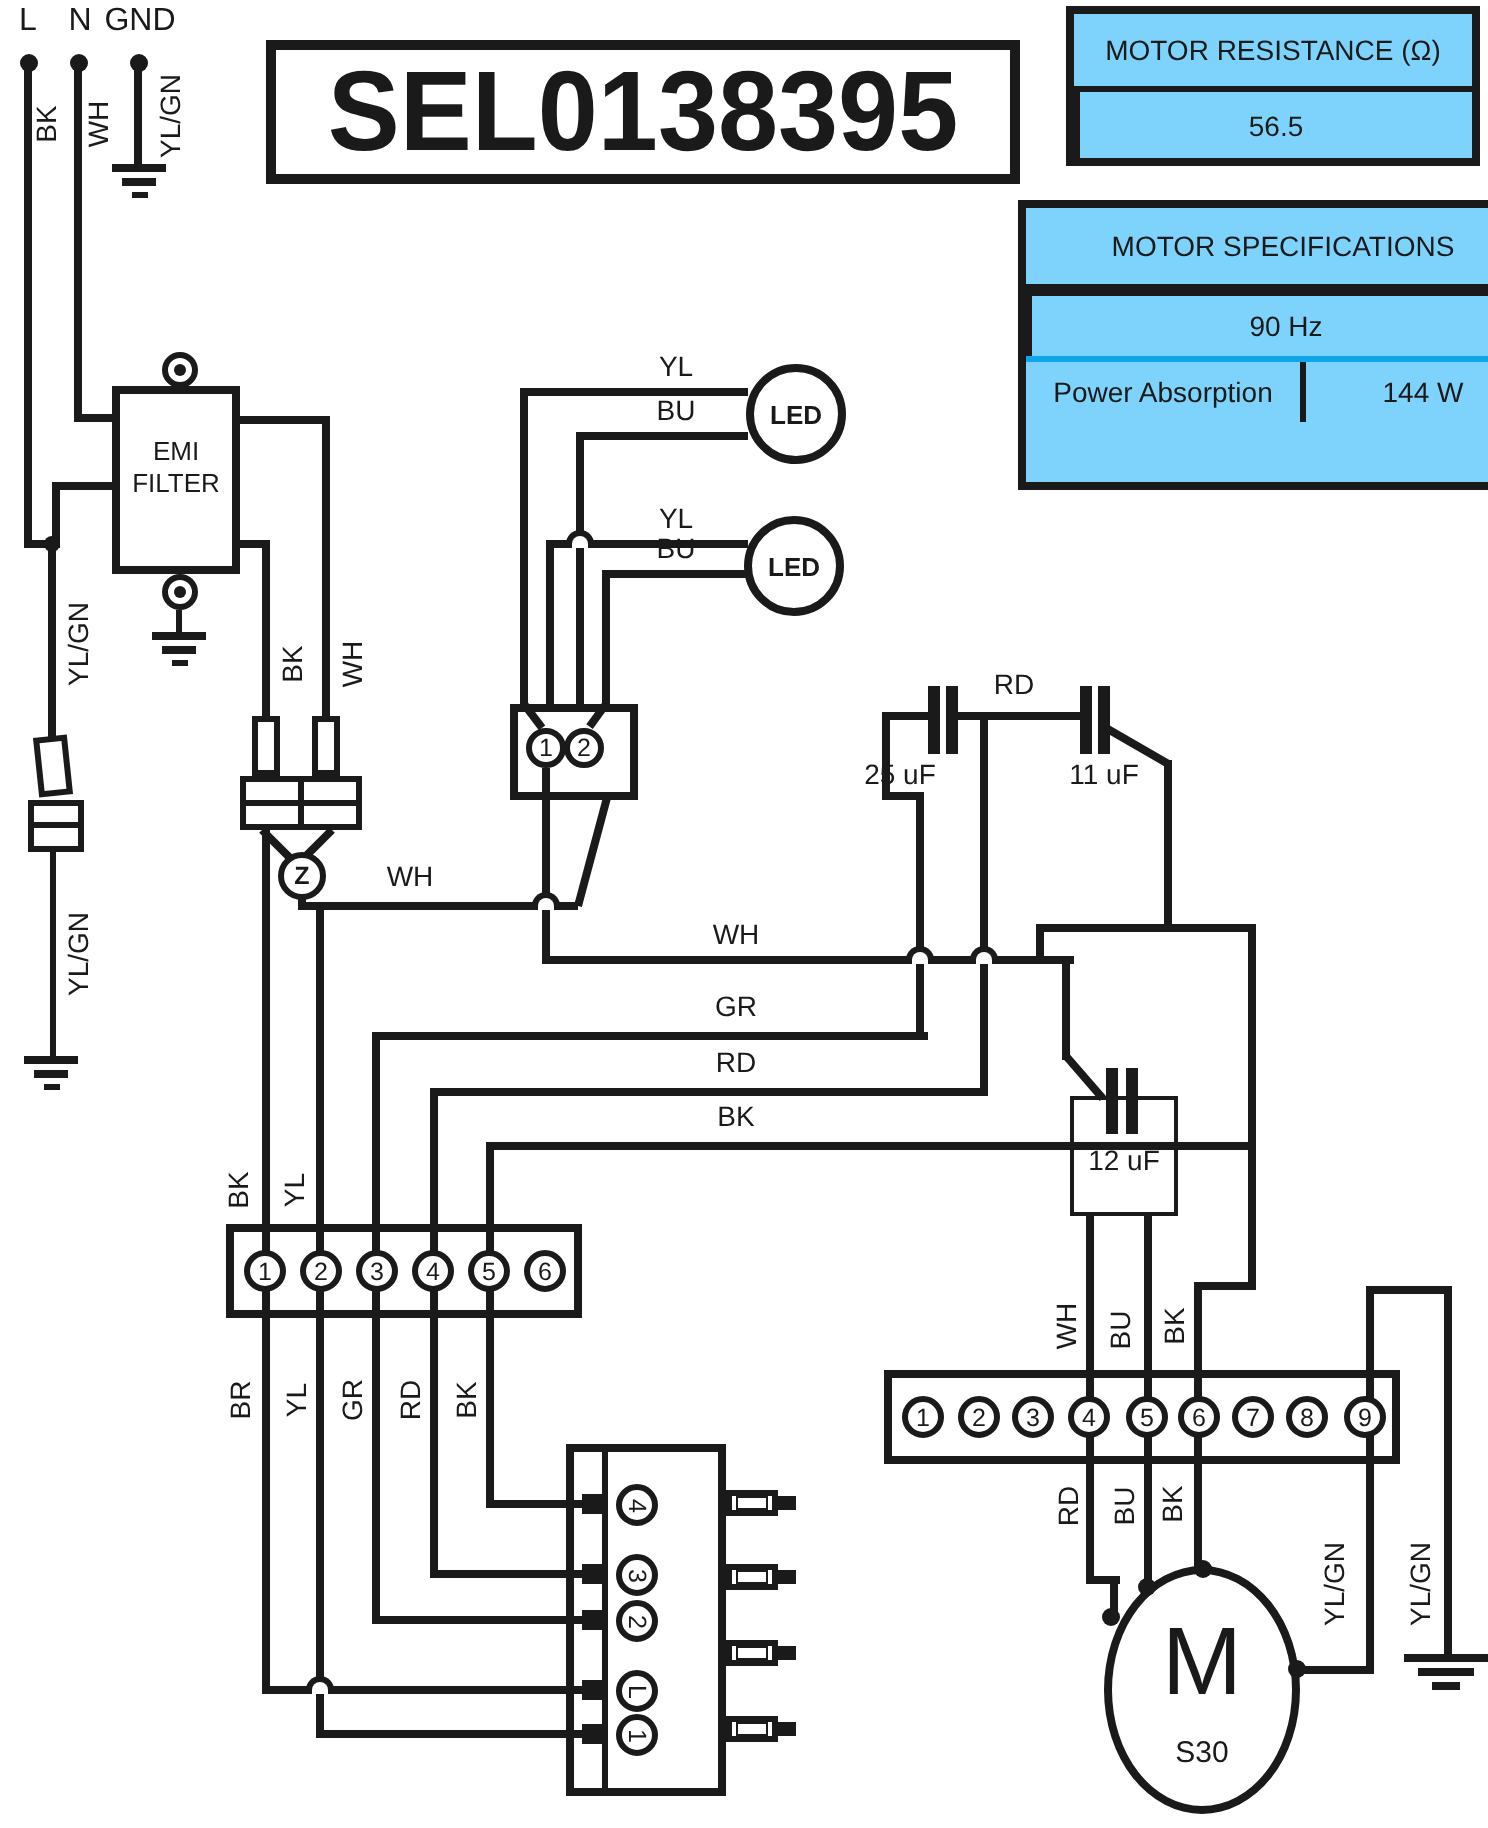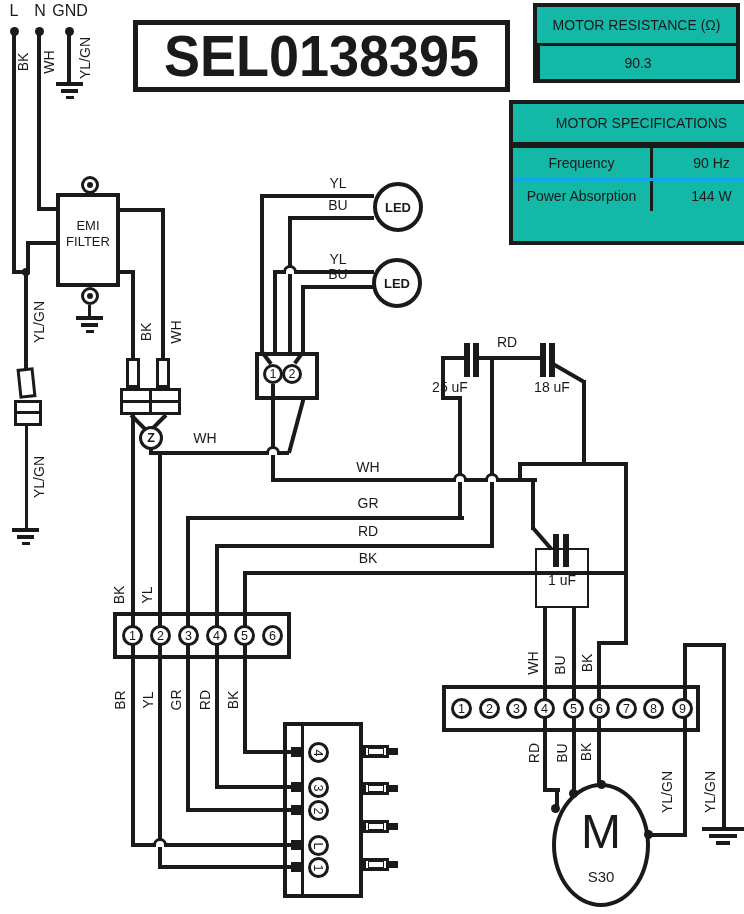--- a/index.html
+++ b/index.html
@@ -11,21 +11,21 @@
   .b3{border-width:3px}.b2{border-width:2px}
   .pin{position:absolute;background:#fff;border:3px solid #1a1a1a;border-radius:50%;box-sizing:border-box;
        display:flex;align-items:center;justify-content:center;font-size:12.5px;z-index:3}
   .dot{position:absolute;background:#1a1a1a;border-radius:50%;z-index:3}
   .hop{position:absolute;width:14px;height:9px;border:3.5px solid #1a1a1a;border-bottom:none;
        border-radius:8px 8px 0 0;background:#fff;box-sizing:border-box;z-index:4}
   .hlab{position:absolute;font-size:14px;white-space:nowrap;transform:translateX(-50%);z-index:5}
   .vlab{position:absolute;width:60px;height:18px;text-align:center;font-size:14px;white-space:nowrap;
         transform:rotate(-90deg);z-index:5}
   .rot90{display:inline-block;transform:rotate(90deg)}
-  .tbl{position:absolute;border:4px solid #1a1a1a;background:#14b8a6;box-sizing:border-box;font-size:14px;z-index:5}
+  .tbl{position:absolute;border:4px solid #1a1a1a;background:#7dd3fc;box-sizing:border-box;font-size:14px;z-index:5}
   .tbl-h{display:flex;align-items:center;justify-content:center;border-bottom:3px solid #1a1a1a}
   .tbl-row{display:flex;box-sizing:border-box}
   .tbl-c{display:flex;align-items:center;justify-content:center;box-sizing:border-box}
   .gbar{position:absolute;background:#1a1a1a;z-index:2}
   #title-box{position:absolute;left:133px;top:20px;width:377px;height:72px;border:5px solid #1a1a1a;
              box-sizing:border-box;display:flex;align-items:center;justify-content:center;z-index:5}
   #title-box span{font-size:54px;font-weight:bold;letter-spacing:0px;transform:scaleY(1.05)}
   .ctext{position:absolute;z-index:5;display:flex;align-items:center;justify-content:center;text-align:center}
 </style>
 </head>
@@ -55,28 +55,27 @@
   <div class="gbar" style="left:66px;top:96px;width:8px;height:3px"></div>
   <div class="dot" style="left:22px;top:268px;width:8px;height:8px"></div>
 
   <div id="title-box">
     <span>SEL0138395</span>
   </div>
 
   <div class="tbl" style="left:533px;top:3px;width:207px;height:80px">
     <div class="tbl-h" style="height:36px">MOTOR RESISTANCE (Ω)</div>
     <div class="tbl-row" style="height:33px">
-      <div class="tbl-c" style="flex:1;border-left:3px solid #1a1a1a">90.3</div>
+      <div class="tbl-c" style="flex:1;border-left:3px solid #1a1a1a">56.5</div>
     </div>
   </div>
 
   <div class="tbl" style="left:509px;top:100px;width:265px;height:145px">
     <div class="tbl-h" style="height:38px">MOTOR SPECIFICATIONS</div>
     <div class="tbl-row" style="height:33px;border-top:3px solid #1a1a1a">
-      <div class="tbl-c" style="width:137px">Frequency</div>
       <div class="tbl-c" style="flex:1;border-left:3px solid #1a1a1a">90 Hz</div>
     </div>
     <div class="tbl-row" style="height:33px;border-top:3px solid #0ea5e9">
       <div class="tbl-c" style="width:137px">Power Absorption</div>
       <div class="tbl-c" style="flex:1;border-left:3px solid #1a1a1a">144 W</div>
     </div>
   </div>
 
   <div class="comp" style="left:56px;top:193px;width:64px;height:94px"></div>
   <div class="ctext" style="left:56px;top:216px;width:64px;height:36px;font-size:13px;line-height:16px;word-spacing:64px">EMI FILTER</div>
@@ -166,42 +165,42 @@
   <div class="w" style="left:158px;top:453px;width:4px;height:414px"></div>
   <div class="w" style="left:186px;top:516px;width:4px;height:294px"></div>
   <div class="w" style="left:215px;top:544px;width:4px;height:243px"></div>
   <div class="w" style="left:243px;top:571px;width:4px;height:181px"></div>
 
   <div class="w" style="left:464px;top:343px;width:6px;height:34px"></div>
   <div class="w" style="left:473px;top:343px;width:6px;height:34px"></div>
   <div class="w" style="left:540px;top:343px;width:6px;height:34px"></div>
   <div class="w" style="left:549px;top:343px;width:6px;height:34px"></div>
   <div class="hlab" style="left:450px;top:379px">25 uF</div>
-  <div class="hlab" style="left:552px;top:379px">18 uF</div>
+  <div class="hlab" style="left:552px;top:379px">11 uF</div>
   <div class="hlab" style="left:507px;top:334px">RD</div>
   <div class="w" style="left:479px;top:356px;width:61px;height:4px"></div>
   <div class="w" style="left:441px;top:356px;width:23px;height:4px"></div>
   <div class="w" style="left:441px;top:356px;width:4px;height:44px"></div>
   <div class="w" style="left:441px;top:396px;width:21px;height:4px"></div>
   <div class="w" style="left:458px;top:396px;width:4px;height:124px"></div>
   <div class="w" style="left:490px;top:356px;width:4px;height:192px"></div>
   <div class="diag" style="left:553px;top:362px;width:36px;transform:rotate(30deg)"></div>
   <div class="w" style="left:582px;top:380px;width:4px;height:84px"></div>
   <div class="w" style="left:518px;top:462px;width:110px;height:4px"></div>
   <div class="w" style="left:518px;top:462px;width:4px;height:20px"></div>
   <div class="w" style="left:624px;top:464px;width:4px;height:181px"></div>
   <div class="w" style="left:597px;top:641px;width:31px;height:4px"></div>
   <div class="w" style="left:597px;top:641px;width:4px;height:144px"></div>
 
   <div class="w" style="left:531px;top:478px;width:4px;height:52px"></div>
   <div class="diag" style="left:533px;top:526px;width:28px;transform:rotate(49deg)"></div>
   <div class="comp b2" style="left:535px;top:548px;width:54px;height:60px"></div>
   <div class="w" style="left:553px;top:534px;width:6px;height:33px"></div>
   <div class="w" style="left:563px;top:534px;width:6px;height:33px"></div>
-  <div class="hlab" style="left:562px;top:572px">1 uF</div>
+  <div class="hlab" style="left:562px;top:572px">12 uF</div>
   <div class="w" style="left:543px;top:606px;width:4px;height:184px"></div>
   <div class="w" style="left:572px;top:606px;width:4px;height:188px"></div>
 
   <div class="comp" style="left:113px;top:612px;width:178px;height:47px"></div>
   <div class="pin" style="left:122px;top:625px;width:21px;height:21px">
       <span>1</span>
     </div>
   <div class="pin" style="left:150px;top:625px;width:21px;height:21px">
       <span>2</span>
     </div>

